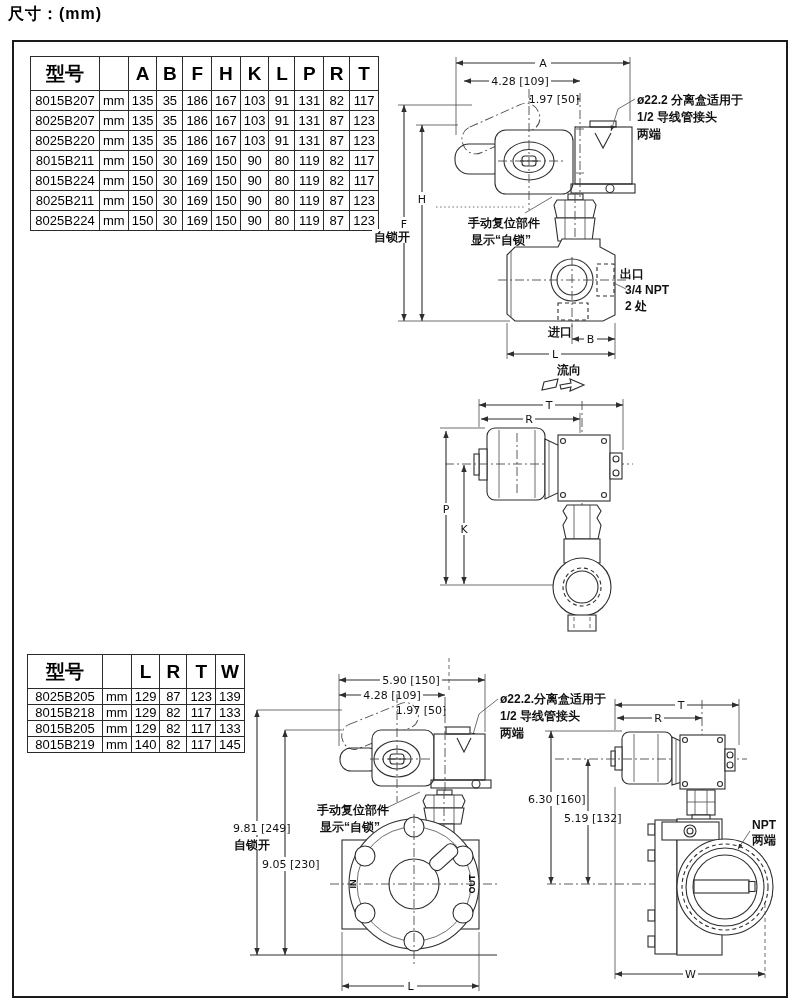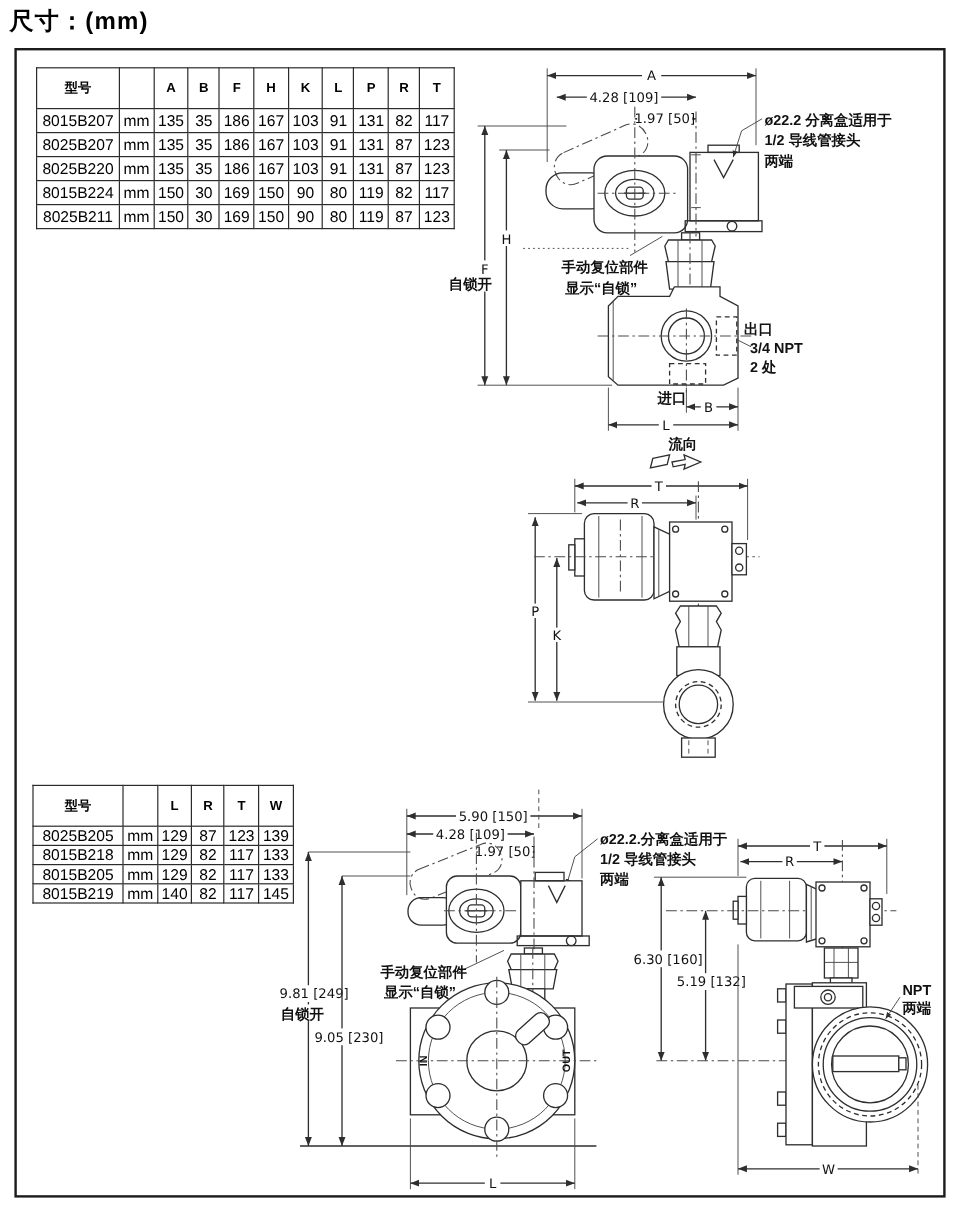--- a/index.html
+++ b/index.html
@@ -1,21 +1,21 @@
 <!DOCTYPE html>
 <html><head>
 <meta charset="utf-8">
 <style>
   html,body{margin:0;padding:0;background:#fff;}
   body{width:800px;height:1006px;position:relative;font-family:"Liberation Sans",sans-serif;color:#000;}
-  .page-title{position:absolute;left:8px;top:4px;font-size:20px;font-weight:bold;letter-spacing:1px;}
+  .page-title{position:absolute;left:8px;top:4px;font-size:16px;font-weight:bold;letter-spacing:1px;}
   .frame{position:absolute;left:12px;top:40px;width:772px;height:954px;border:2px solid #1b1b1b;background:#fff;}
   table.dim-table{position:absolute;border-collapse:collapse;background:#fff;}
   .dim-table th,.dim-table td{border:1.4px solid #2b2b2b;text-align:center;font-size:13px;padding:0 3px;white-space:nowrap;}
-  .dim-table th{font-weight:bold;height:33px;font-size:11px;}
+  .dim-table th{font-weight:bold;height:33px;font-size:19px;}
   .dim-table td{height:19px;}
   #table1{left:16px;top:14px;}
   #table2{left:13px;top:612px;}
   #table1 td:first-child,#table1 th:first-child{min-width:62px;}
   #table2 td:first-child,#table2 th:first-child{min-width:68px;}
   #table1 td:not(:first-child),#table1 th:not(:first-child){min-width:19px;}
   #table2 td:not(:first-child),#table2 th:not(:first-child){min-width:20px;}
   #table2 td{height:15px;}
   svg{position:absolute;overflow:visible;}
   .ln{stroke:#2e2e2e;fill:none;stroke-width:1.1;}
@@ -87,34 +87,60 @@
           <td>35</td>
           <td>186</td>
           <td>167</td>
           <td>103</td>
           <td>91</td>
           <td>131</td>
           <td>87</td>
           <td>123</td>
         </tr>
         <tr>
-          <td>8015B224</td>
+          <td>8015B211</td>
           <td>mm</td>
           <td>150</td>
           <td>30</td>
           <td>169</td>
           <td>150</td>
           <td>90</td>
           <td>80</td>
           <td>119</td>
           <td>82</td>
           <td>117</td>
         </tr>
         <tr>
+          <td>8015B224</td>
+          <td>mm</td>
+          <td>150</td>
+          <td>30</td>
+          <td>169</td>
+          <td>150</td>
+          <td>90</td>
+          <td>80</td>
+          <td>119</td>
+          <td>82</td>
+          <td>117</td>
+        </tr>
+        <tr>
           <td>8025B211</td>
+          <td>mm</td>
+          <td>150</td>
+          <td>30</td>
+          <td>169</td>
+          <td>150</td>
+          <td>90</td>
+          <td>80</td>
+          <td>119</td>
+          <td>87</td>
+          <td>123</td>
+        </tr>
+        <tr>
+          <td>8025B224</td>
           <td>mm</td>
           <td>150</td>
           <td>30</td>
           <td>169</td>
           <td>150</td>
           <td>90</td>
           <td>80</td>
           <td>119</td>
           <td>87</td>
           <td>123</td>

